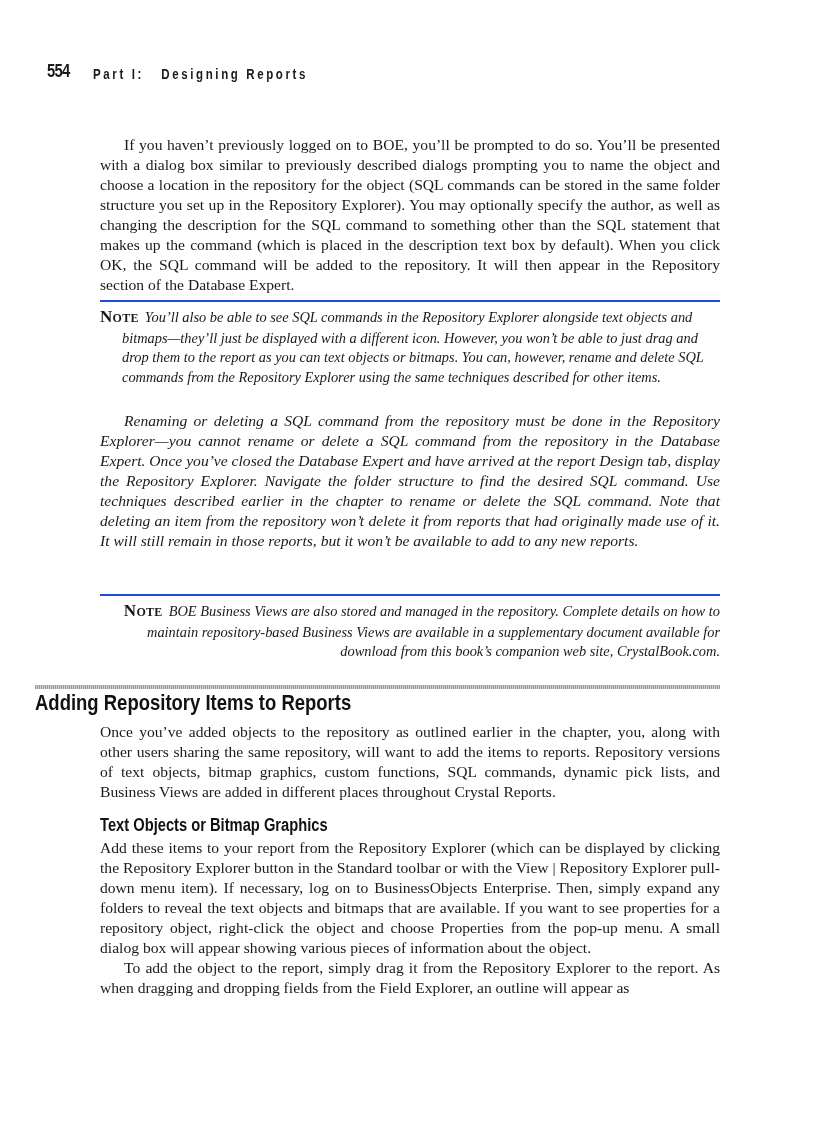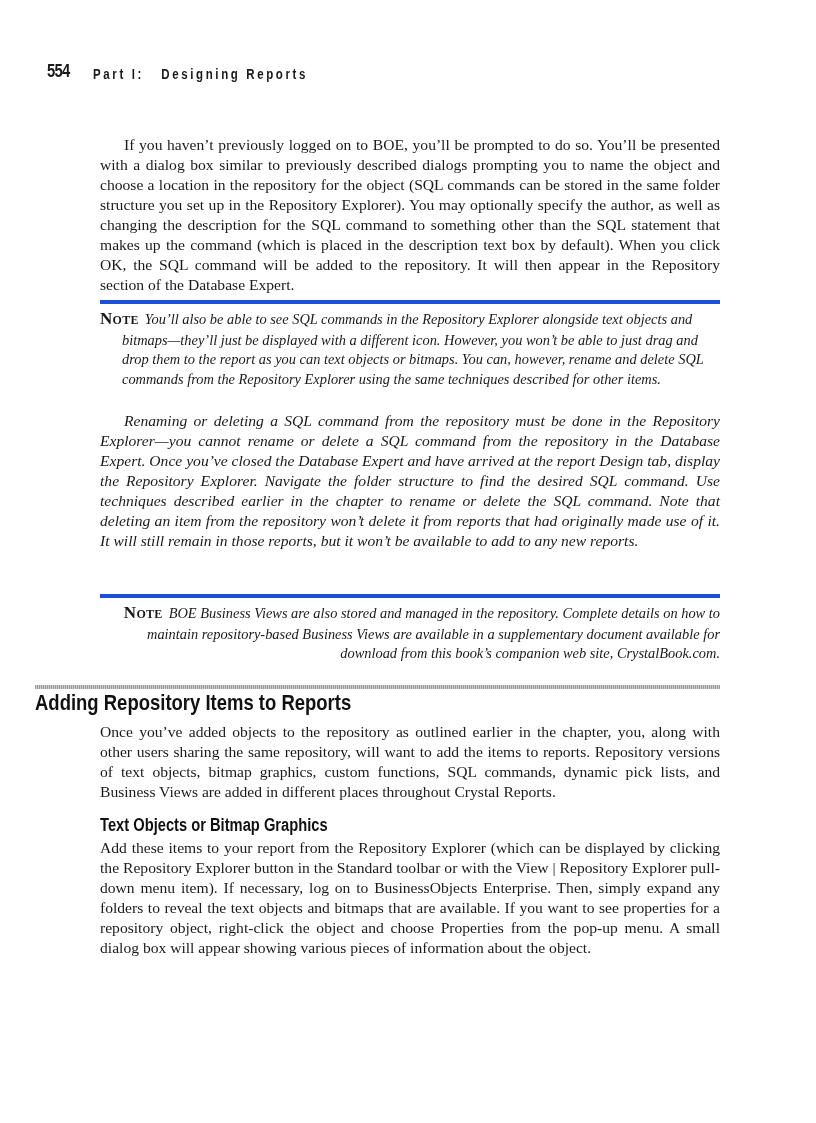--- a/index.html
+++ b/index.html
@@ -6,21 +6,21 @@
     body { width: 816px; height: 1123px; position: relative; overflow: hidden; color: #1a1a1a; }
 
     .running-head { position: absolute; left: 47px; top: 58px; height: 24px; display: flex; align-items: flex-end; }
     .page-num { font-family: "Liberation Sans", sans-serif; font-weight: bold; font-size: 19px; letter-spacing: -1px; transform: scaleX(0.78); transform-origin: left; display: inline-block; width: 30px; }
     .part-title { font-family: "Liberation Sans", sans-serif; font-weight: bold; font-size: 14px; letter-spacing: 3.2px; margin-left: 16px; transform: scaleX(0.82); transform-origin: left; display: inline-block; white-space: nowrap; }
 
     .block { position: absolute; left: 100px; width: 620px; }
     p.body { margin: 0; font-family: "Liberation Serif", serif; font-size: 15.6px; line-height: 20px; text-align: justify; }
     p.indent { text-indent: 24px; }
 
-    .note { position: absolute; left: 100px; width: 620px; border-top: 4px solid #1d4ed8; padding-top: 5px; }
+    .note { position: absolute; left: 100px; width: 620px; border-top: 2px solid #1d4ed8; padding-top: 5px; }
     .note p { margin: 0; font-family: "Liberation Serif", serif; font-style: italic; font-size: 14.4px; line-height: 19.6px; padding-left: 22px; text-indent: -22px; }
     .note-label { font-style: normal; font-weight: bold; font-size: 17px; letter-spacing: 0.3px; margin-right: 6px; }
     .note-label small { font-size: 12px; }
 
     .section-rule { position: absolute; left: 35px; top: 685px; width: 685px; height: 4px;
       background: repeating-linear-gradient(90deg, #9a9a9a 0 1px, #cfcfcf 1px 2px); }
     .h1 { position: absolute; left: 35px; top: 690px; font-family: "Liberation Sans", sans-serif; font-weight: bold; font-size: 22px; transform: scaleX(0.84); transform-origin: left; white-space: nowrap; color: #111; }
     .h2 { position: absolute; left: 100px; top: 815px; font-family: "Liberation Sans", sans-serif; font-weight: bold; font-size: 17.5px; transform: scaleX(0.84); transform-origin: left; white-space: nowrap; color: #111; }
   </style>
 </head>
@@ -51,13 +51,14 @@
 <div class="h1">Adding Repository Items to Reports</div>
 
 <div class="block" style="top:722px;">
   <p class="body">Once you’ve added objects to the repository as outlined earlier in the chapter, you, along with other users sharing the same repository, will want to add the items to reports. Repository versions of text objects, bitmap graphics, custom functions, SQL commands, dynamic pick lists, and Business Views are added in different places throughout Crystal Reports.</p>
 </div>
 
 <div class="h2">Text Objects or Bitmap Graphics</div>
 
 <div class="block" style="top:838px;">
   <p class="body">Add these items to your report from the Repository Explorer (which can be displayed by clicking the Repository Explorer button in the Standard toolbar or with the View | Repository Explorer pull-down menu item). If necessary, log on to BusinessObjects Enterprise. Then, simply expand any folders to reveal the text objects and bitmaps that are available. If you want to see properties for a repository object, right-click the object and choose Properties from the pop-up menu. A small dialog box will appear showing various pieces of information about the object.</p>
+  <p class="body indent">To add the object to the report, simply drag it from the Repository Explorer to the report. As when dragging and dropping fields from the Field Explorer, an outline will appear as</p>
 </div>
 
 </body></html>

